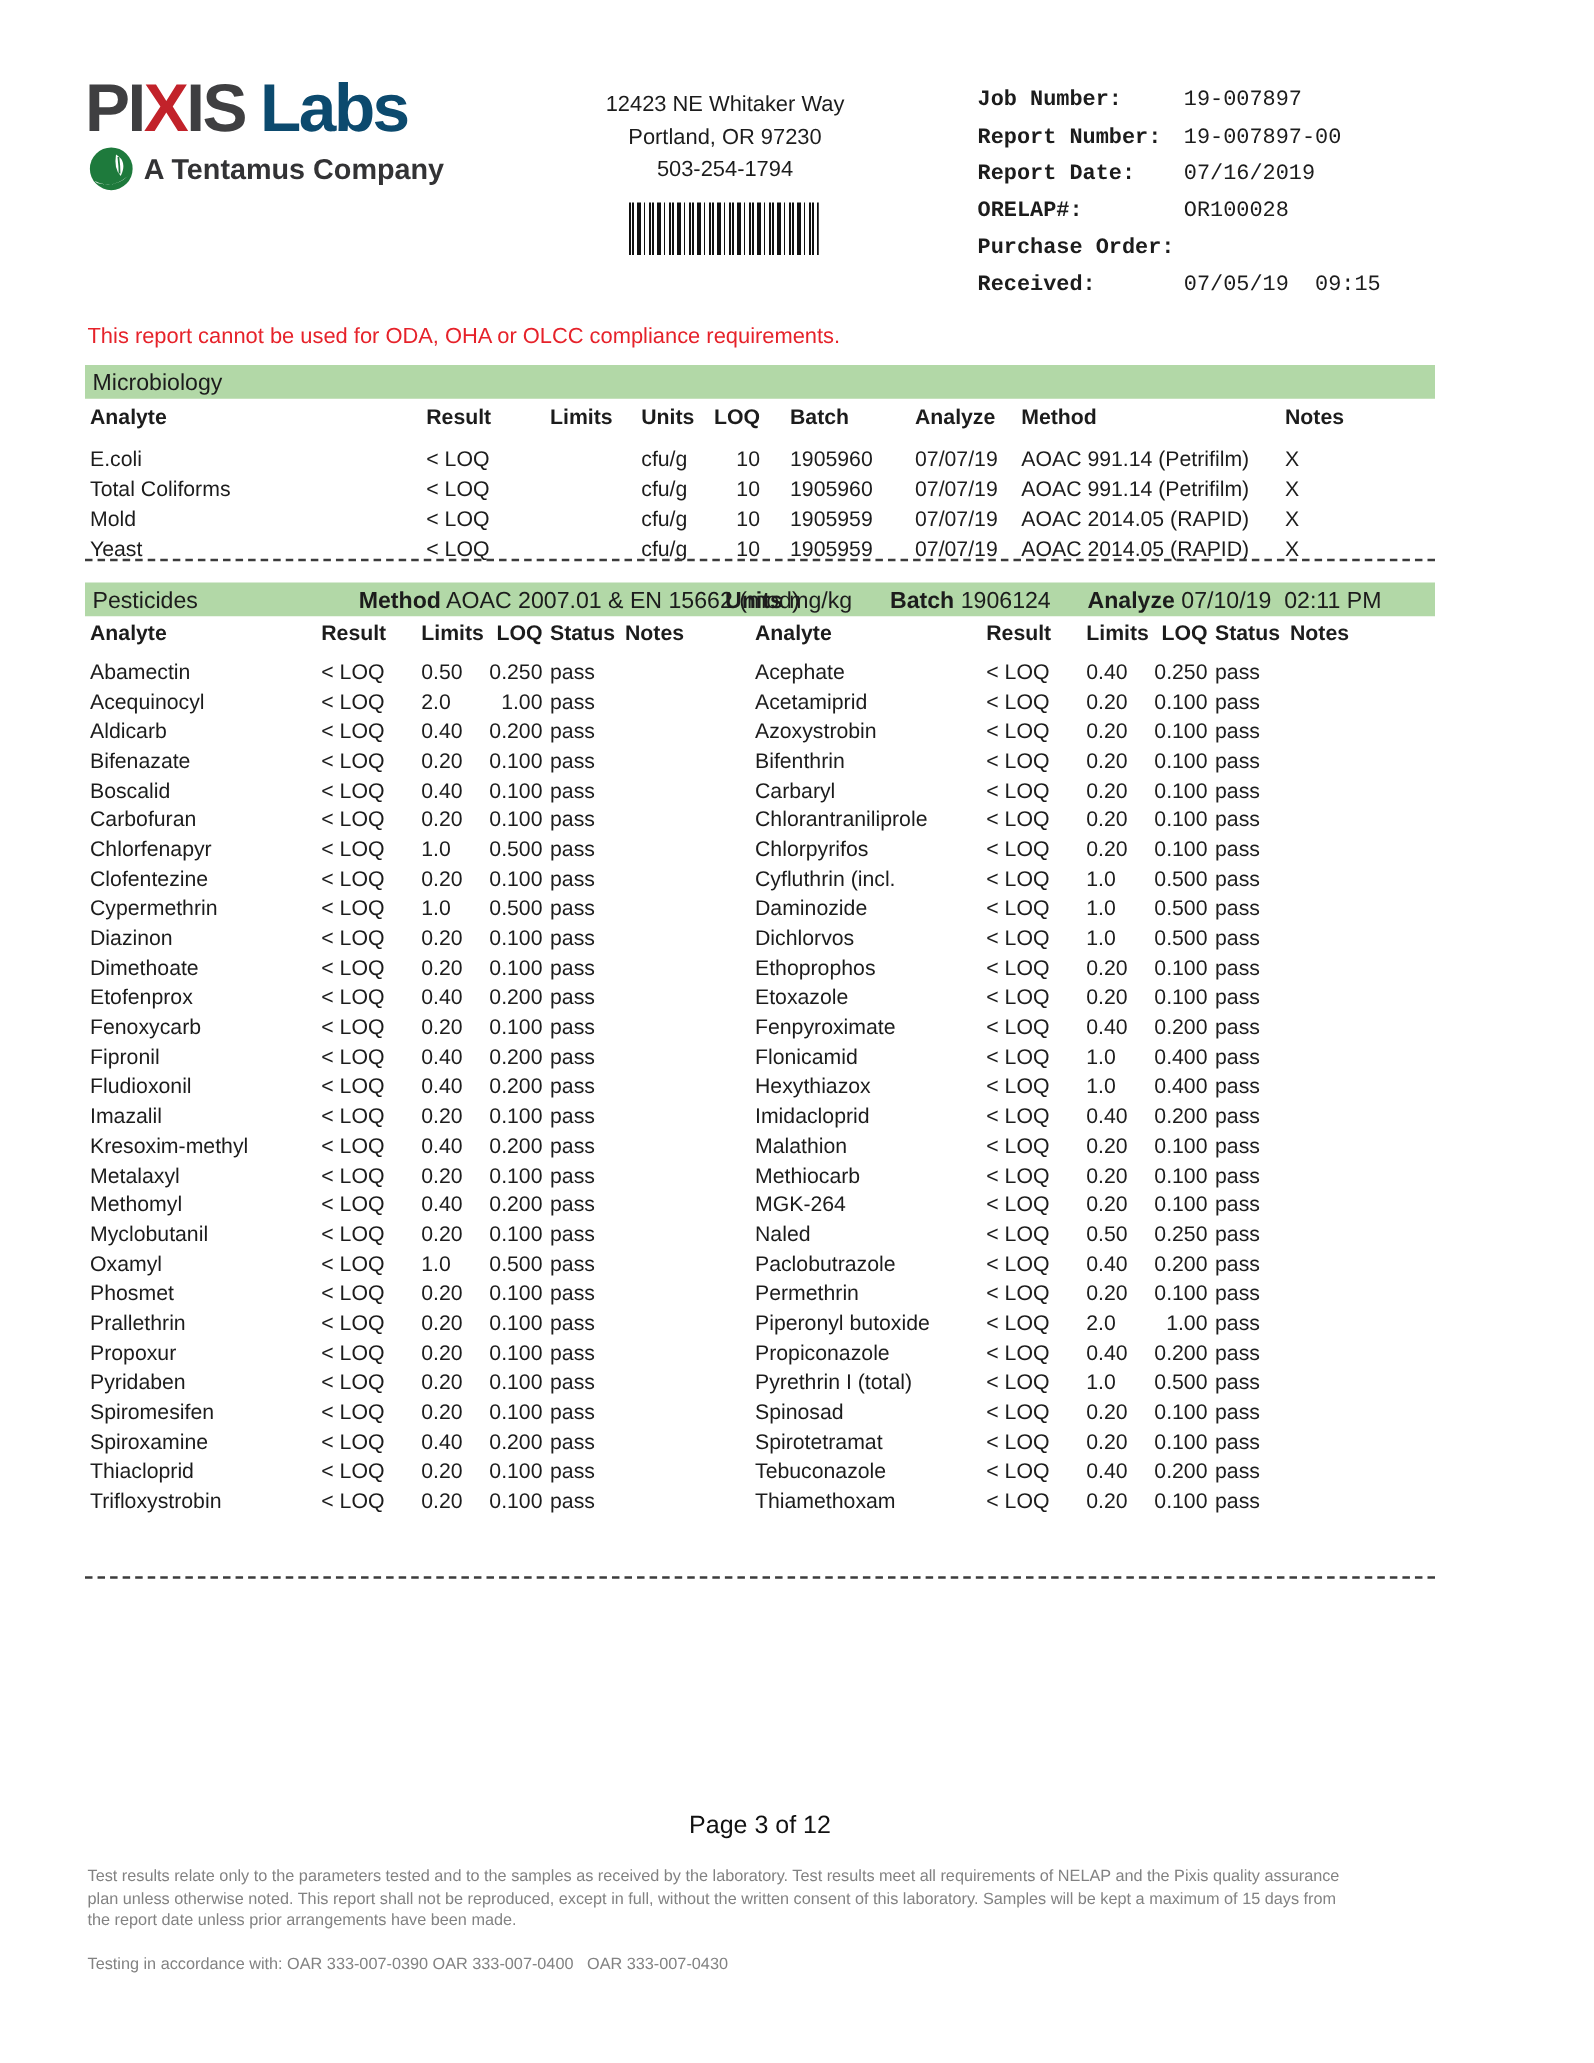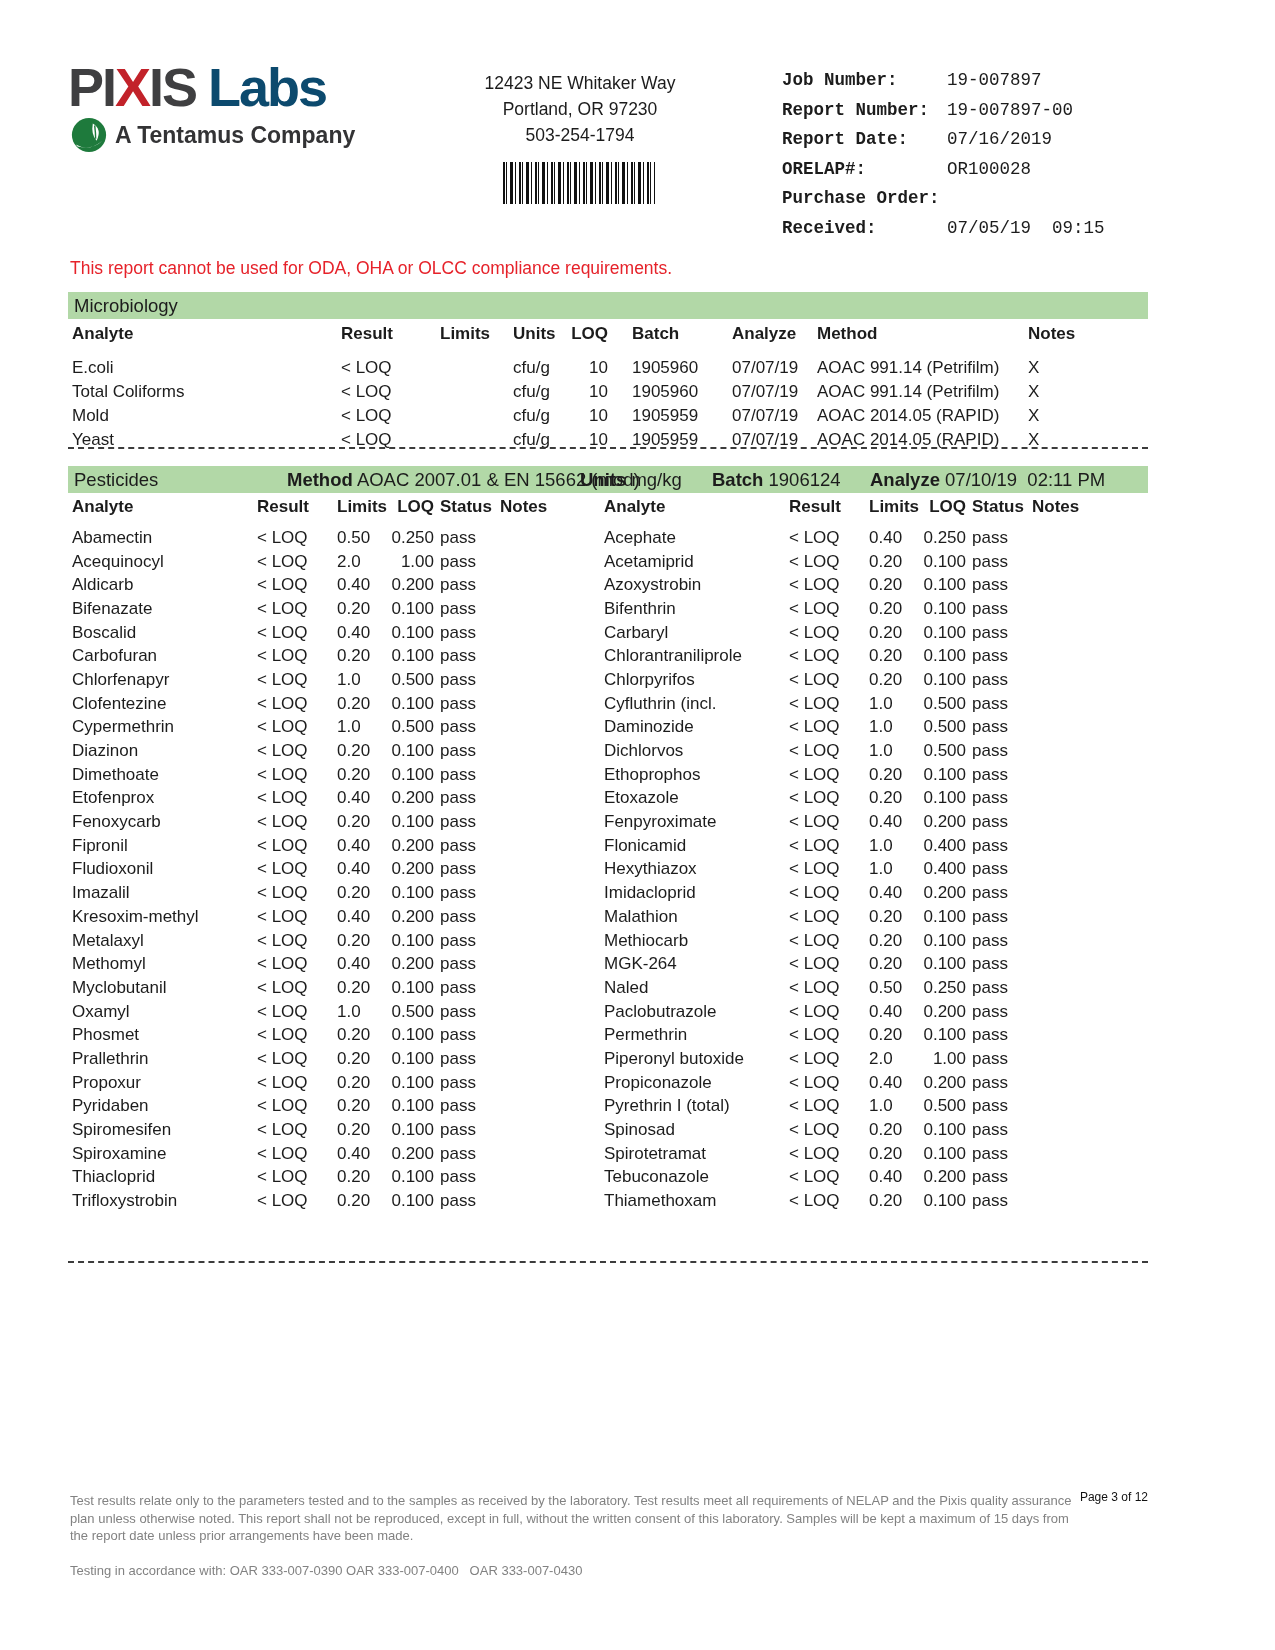--- a/index.html
+++ b/index.html
@@ -51,22 +51,22 @@
   .pest-left{left:68px;width:540px;}
   .pest-right{left:600px;width:548px;}
   .pest-table thead th{padding-bottom:7px;height:24px;}
   .pest-table tbody td{height:23.7px;}
   .status-cell{padding-left:6px;}
   
   .dashed{position:absolute;left:68px;width:1080px;border-top:2px dashed #3c3c3c;}
   .dash-1{top:447px;}
   .dash-2{top:1261px;}
   
-  .page-number{position:absolute;left:68px;top:1490px;width:1080px;text-align:right;
-    font-size:12px;color:#111;}
+  .page-number{position:absolute;left:68px;top:1449px;width:1080px;text-align:center;
+    font-size:20px;color:#111;}
   .footer{position:absolute;left:70px;top:1492px;width:1015px;font-size:13px;
     line-height:17.5px;color:#828282;}
   .accordance{margin-top:17px;white-space:pre;}
 </style>
 </head>
 <body>
 
 <div class="page">
 
   <div class="logo">

